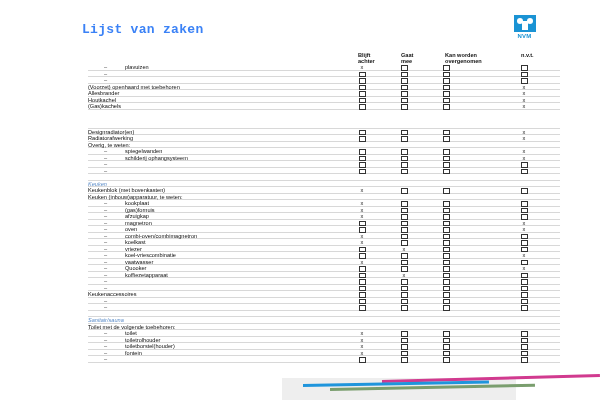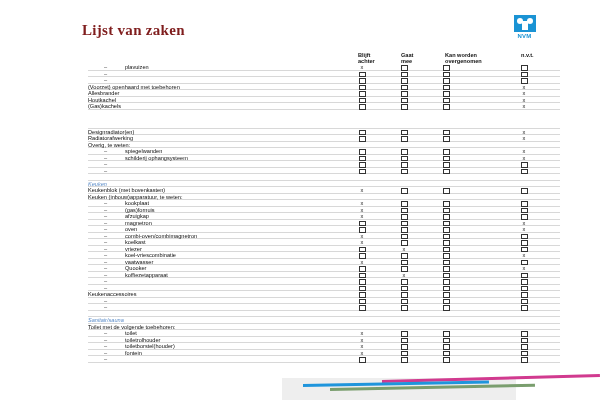--- a/index.html
+++ b/index.html
@@ -1,22 +1,22 @@
 <!DOCTYPE html>
 <html><head>
 <meta charset="utf-8">
 <style>
   * { box-sizing: border-box; margin: 0; padding: 0; }
   html, body { width: 600px; height: 400px; background: #ffffff; overflow: hidden; }
   body { position: relative; font-family: "Liberation Sans", sans-serif; color: #111; }
 
   .title {
     position: absolute; left: 82px; top: 22px;
-    font-family: Liberation Serif, serif;
-    font-size: 15px; font-weight: bold; color: #7f1d1d; letter-spacing: 0.3px;
+    font-family: Liberation Mono, monospace;
+    font-size: 13px; font-weight: bold; color: #3b82f6; letter-spacing: 0.3px;
   }
 
   .logo {
     position: absolute; left: 511px; top: 15px; width: 27px; height: 28px;
     display: flex; flex-direction: column; align-items: center;
   }
   .logo-mark { width: 22px; height: 17px; background: #1a93d4; position: relative; }
   .logo-mark::before, .logo-mark::after {
     content: ""; position: absolute; top: 3px; width: 6px; height: 6px;
     border-radius: 50%; background: #fff;

